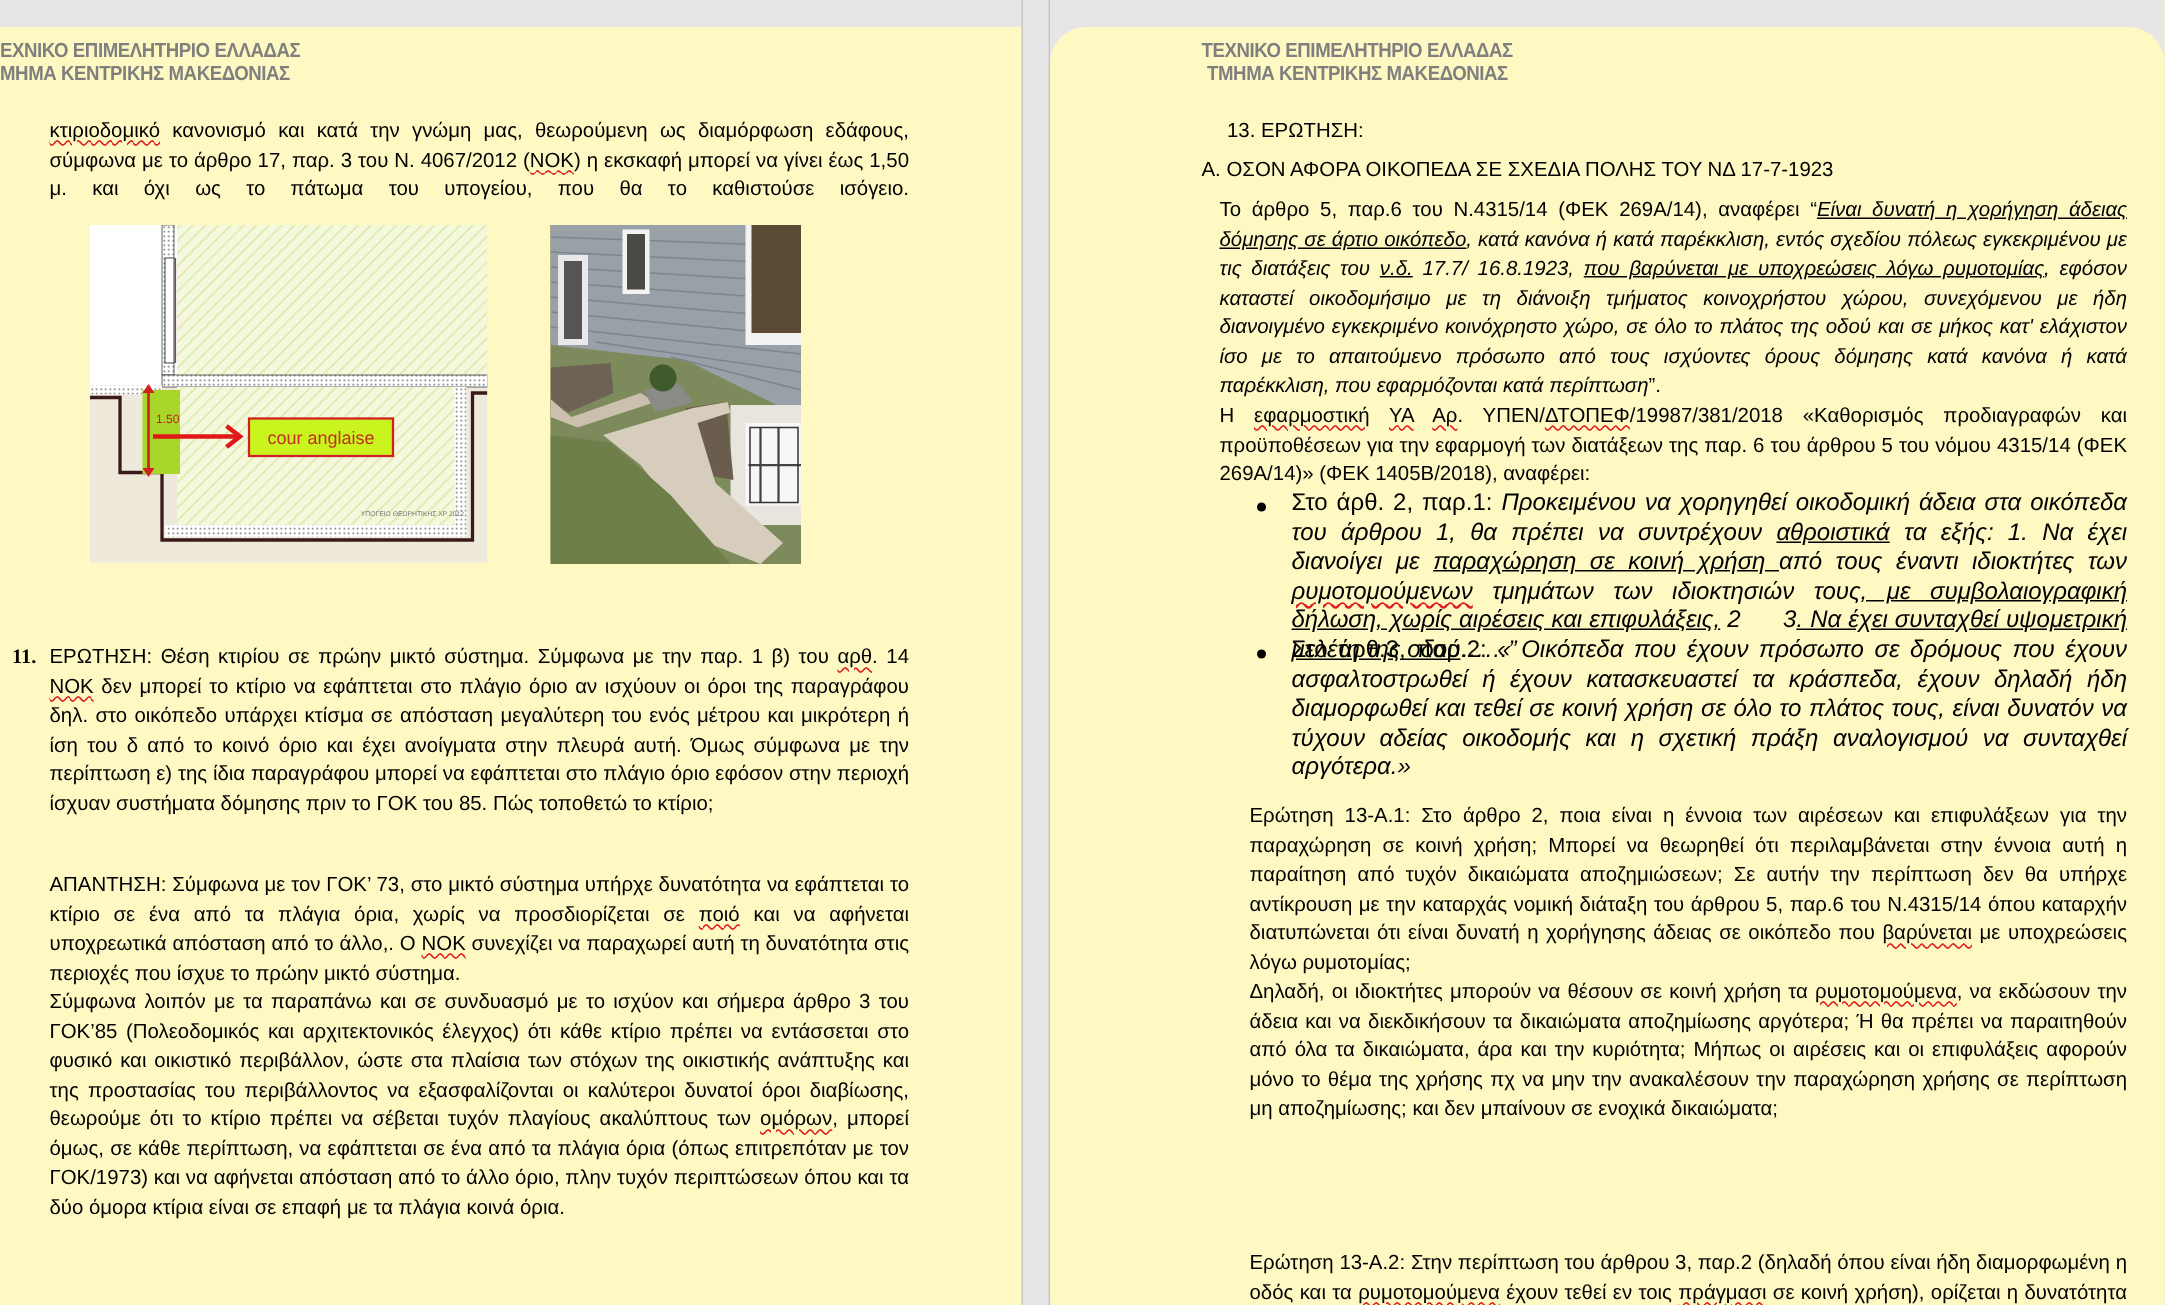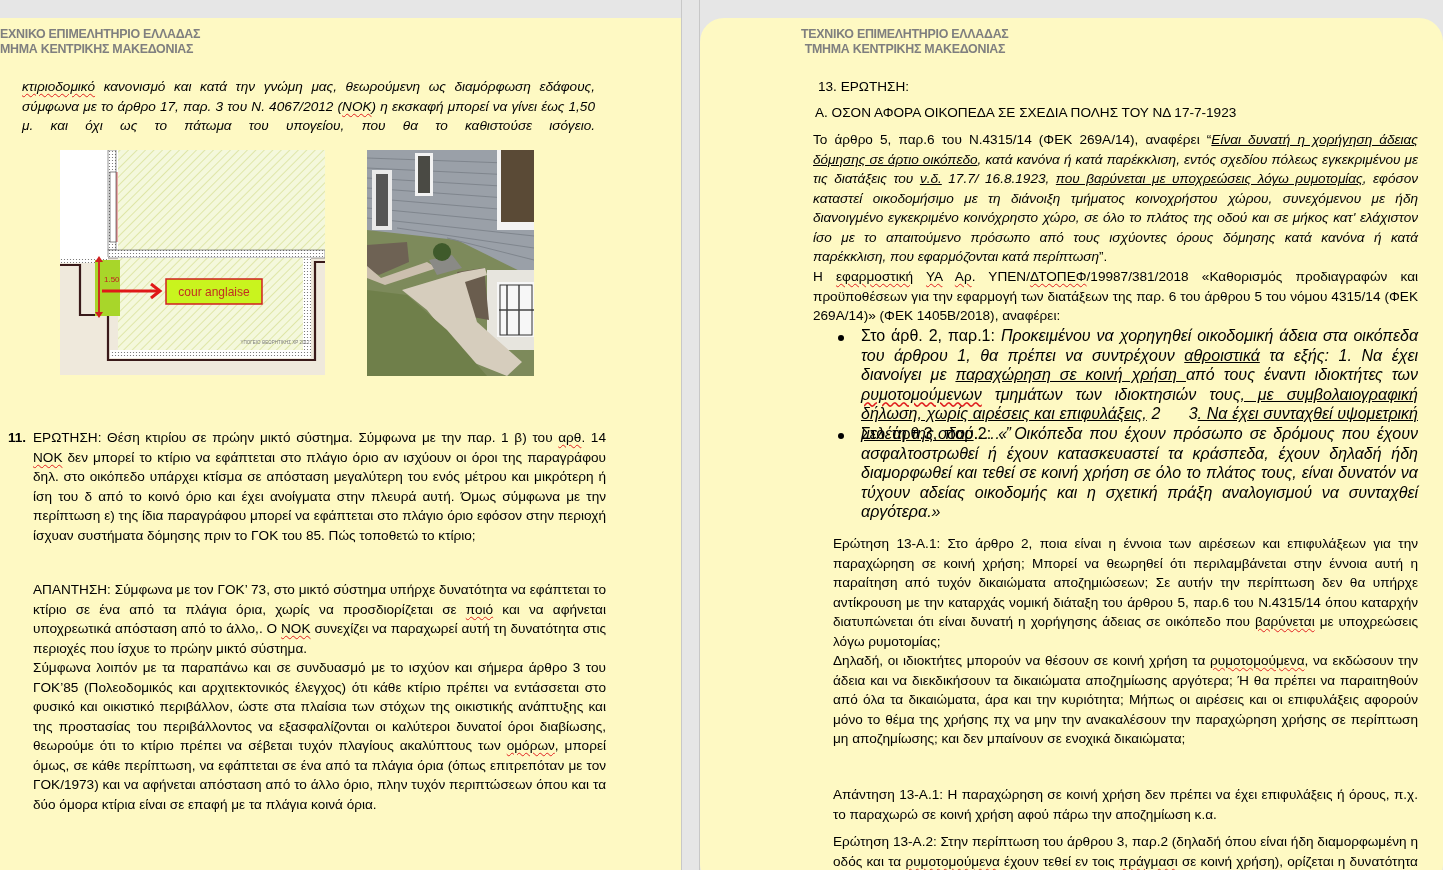--- a/index.html
+++ b/index.html
@@ -28,38 +28,38 @@
     position:absolute; font-size:13.6px; line-height:19.5px; text-align:justify;
     text-align-last:left;
   }
   .p.just-last { text-align-last:justify; }
   .b { font-weight:normal; }
   .i { font-style:italic; }
   .u { text-decoration:underline; }
   .sq { text-decoration:underline wavy #e02020; text-decoration-thickness:1px; text-underline-offset:2px; }
   .u.sq { text-decoration:underline; }
 
-  .num { position:absolute; font-weight:bold; font-size:13.6px; line-height:19.5px; }
+  .num { position:absolute; font-weight:bold; font-size:13.6px; line-height:19.5px;font-family:Liberation Serif, serif; }
 
   
   #fig-plan { position:absolute; left:60px; top:132px; width:265px; height:225px; background:#f3efe6; overflow:hidden; }
   #fig-photo { position:absolute; left:367px; top:132px; width:167px; height:226px; overflow:hidden; background:#6f7a5a; }
   .bul-item { position:absolute; font-size:16px; line-height:19.5px; text-align:justify; }
   .bullet-dot { position:absolute; width:6px; height:6px; border-radius:50%; background:#000; }
 </style>
 </head>
 <body>
 
 <div class="page" id="page-left">
   <div class="hdr" style="left:0px; top:8px;">
     <div>ΕΧΝΙΚΟ ΕΠΙΜΕΛΗΤΗΡΙΟ ΕΛΛΑΔΑΣ</div>
     <div>ΜΗΜΑ ΚΕΝΤΡΙΚΗΣ ΜΑΚΕΔΟΝΙΑΣ</div>
   </div>
 
-  <div class="p just-last" style="left:22px; top:59px; width:573px;font-style:italic;"><span class="sq">κτιριοδομικό</span><span> κανονισμό και κατά την γνώμη μας, θεωρούμενη ως διαμόρφωση εδάφους, σύμφωνα με το άρθρο 17, παρ. 3 του Ν. 4067/2012 (</span><span class="sq">ΝΟΚ</span><span>) η εκσκαφή μπορεί να γίνει έως 1,50 μ. και όχι ως το πάτωμα του υπογείου, που θα το καθιστούσε ισόγειο.</span></div>
+  <div class="p just-last" style="left:33px; top:59px; width:573px;"><span class="sq">κτιριοδομικό</span><span> κανονισμό και κατά την γνώμη μας, θεωρούμενη ως διαμόρφωση εδάφους, σύμφωνα με το άρθρο 17, παρ. 3 του Ν. 4067/2012 (</span><span class="sq">ΝΟΚ</span><span>) η εκσκαφή μπορεί να γίνει έως 1,50 μ. και όχι ως το πάτωμα του υπογείου, που θα το καθιστούσε ισόγειο.</span></div>
 
   <div id="fig-plan">
     <svg width="265" height="225" viewBox="0 0 265 225">
       <defs>
         <pattern id="hatch" width="6" height="6" patternUnits="userSpaceOnUse" patternTransform="rotate(45)">
           <rect width="6" height="6" fill="#f4f8dc"></rect>
           <line x1="0" y1="0" x2="0" y2="6" stroke="#dfe6a8" stroke-width="2"></line>
         </pattern>
         <pattern id="dots" width="3" height="3" patternUnits="userSpaceOnUse">
           <rect width="3" height="3" fill="#fff"></rect>
@@ -153,30 +153,29 @@
 <div class="gap-border-l"></div>
 <div class="gap-border-r"></div>
 
 <div class="page" id="page-right">
   <div class="hdr" style="left:101px; top:8px;">
     <div>ΤΕΧΝΙΚΟ ΕΠΙΜΕΛΗΤΗΡΙΟ ΕΛΛΑΔΑΣ</div>
     <div style="padding-left:4px;">ΤΜΗΜΑ ΚΕΝΤΡΙΚΗΣ ΜΑΚΕΔΟΝΙΑΣ</div>
   </div>
 
   <div class="b" style="position:absolute; left:118px; top:59px; font-size:13.6px; line-height:19px;">13. ΕΡΩΤΗΣΗ:</div>
-  <div class="b" style="position:absolute; left:115px; top:85px; font-size:13.6px; line-height:19px;">Α. ΟΣΟΝ ΑΦΟΡΑ ΟΙΚΟΠΕΔΑ ΣΕ ΣΧΕΔΙΑ ΠΟΛΗΣ ΤΟΥ ΝΔ 17-7-1923</div>
+  <div class="b" style="position:absolute; left:101px; top:85px; font-size:13.6px; line-height:19px;">Α. ΟΣΟΝ ΑΦΟΡΑ ΟΙΚΟΠΕΔΑ ΣΕ ΣΧΕΔΙΑ ΠΟΛΗΣ ΤΟΥ ΝΔ 17-7-1923</div>
 
   <div class="p" style="left:113px; top:112px; width:605px;"><span>Το άρθρο 5, παρ.6 του Ν.4315/14 (ΦΕΚ 269Α/14), αναφέρει “</span><span class="i u">Είναι δυνατή η χορήγηση άδειας δόμησης σε άρτιο οικόπεδο</span><span class="i">, κατά κανόνα ή κατά παρέκκλιση, εντός σχεδίου πόλεως εγκεκριμένου με τις διατάξεις του </span><span class="i u">ν.δ.</span><span class="i"> 17.7/ 16.8.1923, </span><span class="i u">που βαρύνεται με υποχρεώσεις λόγω ρυμοτομίας</span><span class="i">, εφόσον καταστεί οικοδομήσιμο με τη διάνοιξη τμήματος κοινοχρήστου χώρου, συνεχόμενου με ήδη διανοιγμένο εγκεκριμένο κοινόχρηστο χώρο, σε όλο το πλάτος της οδού και σε μήκος κατ' ελάχιστον ίσο με το απαιτούμενο πρόσωπο από τους ισχύοντες όρους δόμησης κατά κανόνα ή κατά παρέκκλιση, που εφαρμόζονται κατά περίπτωση</span><span>”.</span></div>
 
   <div class="p" style="left:113px; top:249px; width:605px;"><span>Η </span><span class="sq">εφαρμοστική</span><span> </span><span class="sq">ΥΑ</span><span> </span><span class="sq">Αρ</span><span>. ΥΠΕΝ/</span><span class="sq">ΔΤΟΠΕΦ</span><span>/19987/381/2018 «Καθορισμός προδιαγραφών και προϋποθέσεων για την εφαρμογή των διατάξεων της παρ. 6 του άρθρου 5 του νόμου 4315/14 (ΦΕΚ 269Α/14)» (ΦΕΚ 1405Β/2018), αναφέρει:</span></div>
 
   <div class="bullet-dot" style="left:138px; top:317px;"></div>
   <div class="bul-item" style="left:161px; top:308px; width:557px;"><span>Στο άρθ. 2, παρ.1: </span><span class="i">Προκειμένου να χορηγηθεί οικοδομική άδεια στα οικόπεδα του άρθρου 1, θα πρέπει να συντρέχουν </span><span class="i u">αθροιστικά</span><span class="i"> τα εξής: 1. Να έχει διανοίγει με </span><span class="i u">παραχώρηση σε κοινή χρήση </span><span class="i">από τους έναντι ιδιοκτήτες των </span><span class="i u sq" style="text-decoration:underline wavy #e02020;">ρυμοτομούμενων</span><span class="i"> τμημάτων των ιδιοκτησιών τους</span><span class="i u">, με συμβολαιογραφική δήλωση, χωρίς αιρέσεις και επιφυλάξεις,</span><span class="i" style="white-space:pre;"> 2      3</span><span class="i u">. Να έχει συνταχθεί υψομετρική μελέτη της οδού</span><span class="i">……”</span></div>
 
   <div class="bullet-dot" style="left:138px; top:415px;"></div>
   <div class="bul-item" style="left:161px; top:406px; width:557px;"><span>Στο άρθ.3, παρ.2: </span><span class="i">« Οικόπεδα που έχουν πρόσωπο σε δρόμους που έχουν ασφαλτοστρωθεί ή έχουν κατασκευαστεί τα κράσπεδα, έχουν δηλαδή ήδη διαμορφωθεί και τεθεί σε κοινή χρήση σε όλο το πλάτος τους, είναι δυνατόν να τύχουν αδείας οικοδομής και η σχετική πράξη αναλογισμού να συνταχθεί αργότερα.»</span></div>
 
   <div class="p" style="left:133px; top:516px; width:585px;"><span class="b">Ερώτηση 13-Α.1:</span><span> Στο άρθρο 2, ποια είναι η έννοια των αιρέσεων και επιφυλάξεων για την παραχώρηση σε κοινή χρήση; Μπορεί να θεωρηθεί ότι περιλαμβάνεται στην έννοια αυτή η παραίτηση από τυχόν δικαιώματα αποζημιώσεων; Σε αυτήν την περίπτωση δεν θα υπήρχε αντίκρουση με την καταρχάς νομική διάταξη του άρθρου 5, παρ.6 του Ν.4315/14 όπου καταρχήν διατυπώνεται ότι είναι δυνατή η χορήγησης άδειας σε οικόπεδο που </span><span class="sq">βαρύνεται</span><span> με υποχρεώσεις λόγω ρυμοτομίας;</span><br><span>Δηλαδή, οι ιδιοκτήτες μπορούν να θέσουν σε κοινή χρήση τα </span><span class="sq">ρυμοτομούμενα</span><span>, να εκδώσουν την άδεια και να διεκδικήσουν τα δικαιώματα αποζημίωσης αργότερα; Ή θα πρέπει να παραιτηθούν από όλα τα δικαιώματα, άρα και την κυριότητα; Μήπως οι αιρέσεις και οι επιφυλάξεις αφορούν μόνο το θέμα της χρήσης πχ να μην την ανακαλέσουν την παραχώρηση χρήσης σε περίπτωση μη αποζημίωσης; και δεν μπαίνουν σε ενοχικά δικαιώματα;</span></div>
 
-  <div class="p" style="left:133px; top:767px; width:585px;"><span class="b">Απάντηση 13-Α.1:</span><span> Η παραχώρηση σε κοινή χρήση δεν πρέπει να έχει επιφυλάξεις ή όρους, π.χ. το παραχωρώ σε κοινή χρήση αφού πάρω την αποζημίωση κ.α.</span></div>
 
   <div class="p" style="left:133px; top:814px; width:585px;"><span class="b">Ερώτηση 13-Α.2:</span><span> Στην περίπτωση του άρθρου 3, παρ.2 (δηλαδή όπου είναι ήδη διαμορφωμένη η οδός και τα </span><span class="sq">ρυμοτομούμενα</span><span> έχουν τεθεί εν τοις </span><span class="sq">πράγμασι</span><span> σε κοινή χρήση), ορίζεται η δυνατότητα μελλοντικής σύνταξης πράξης αναλογισμού για</span></div>
 </div>
 
 </body></html>

